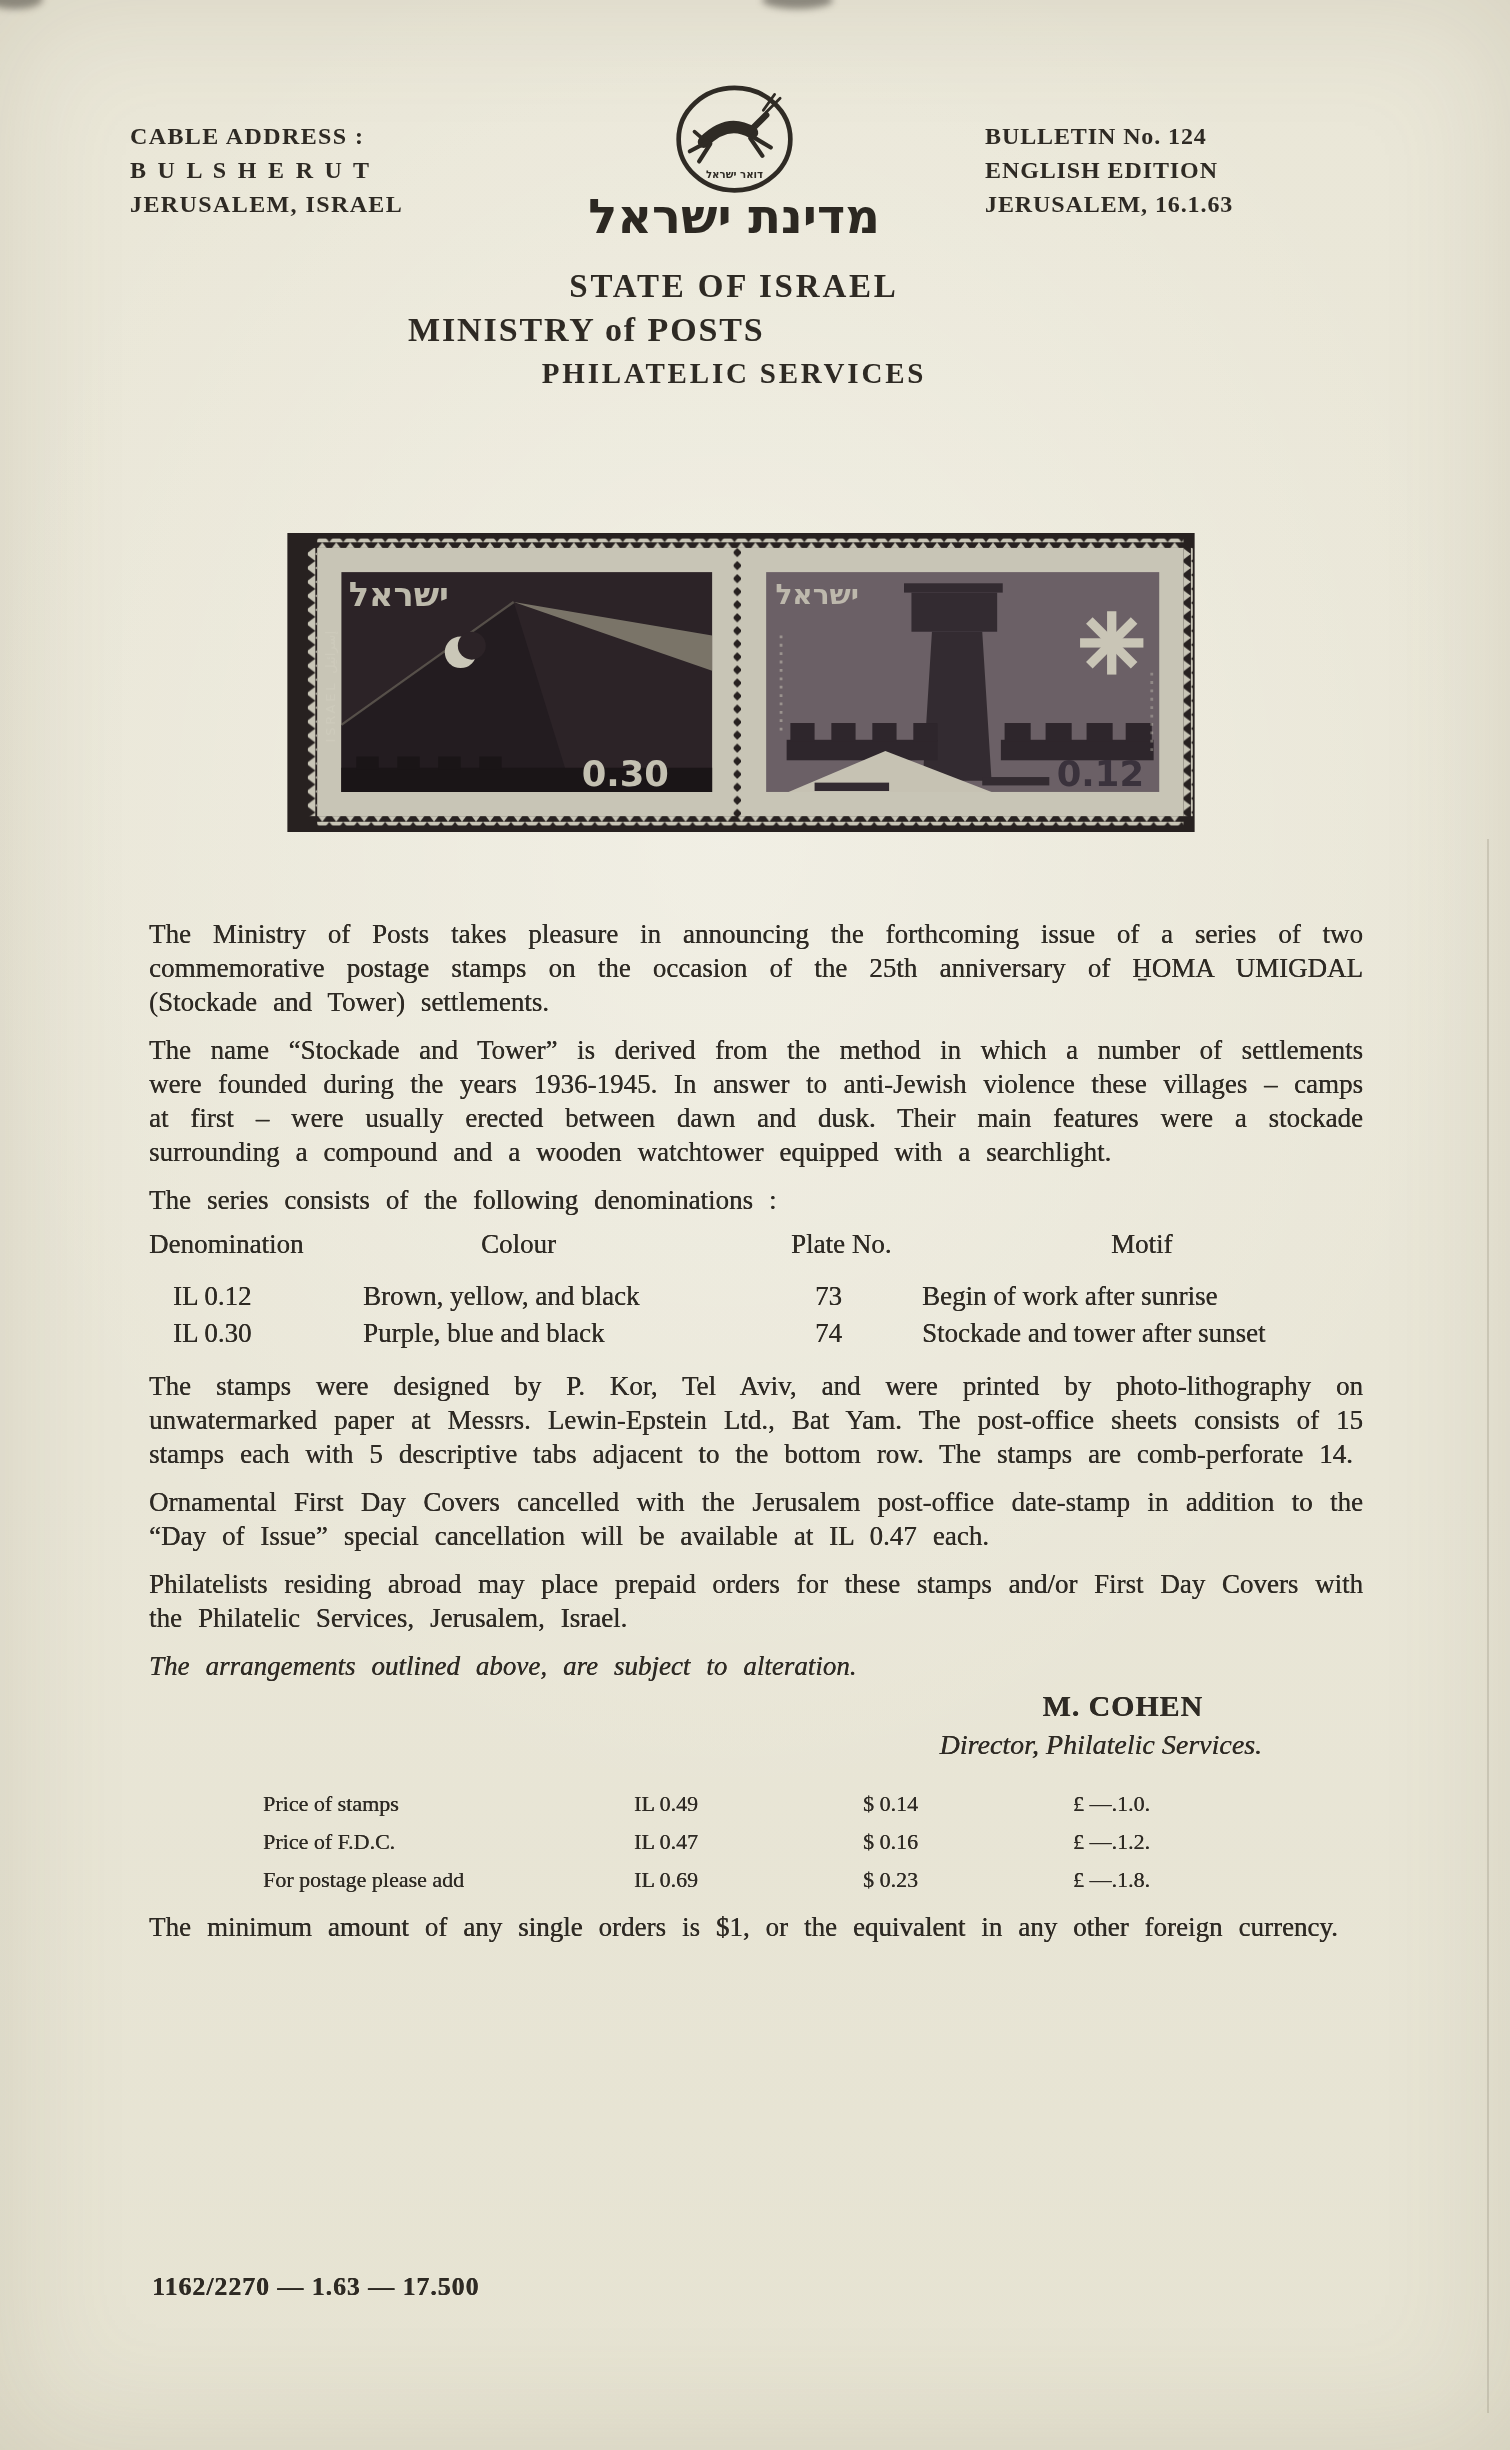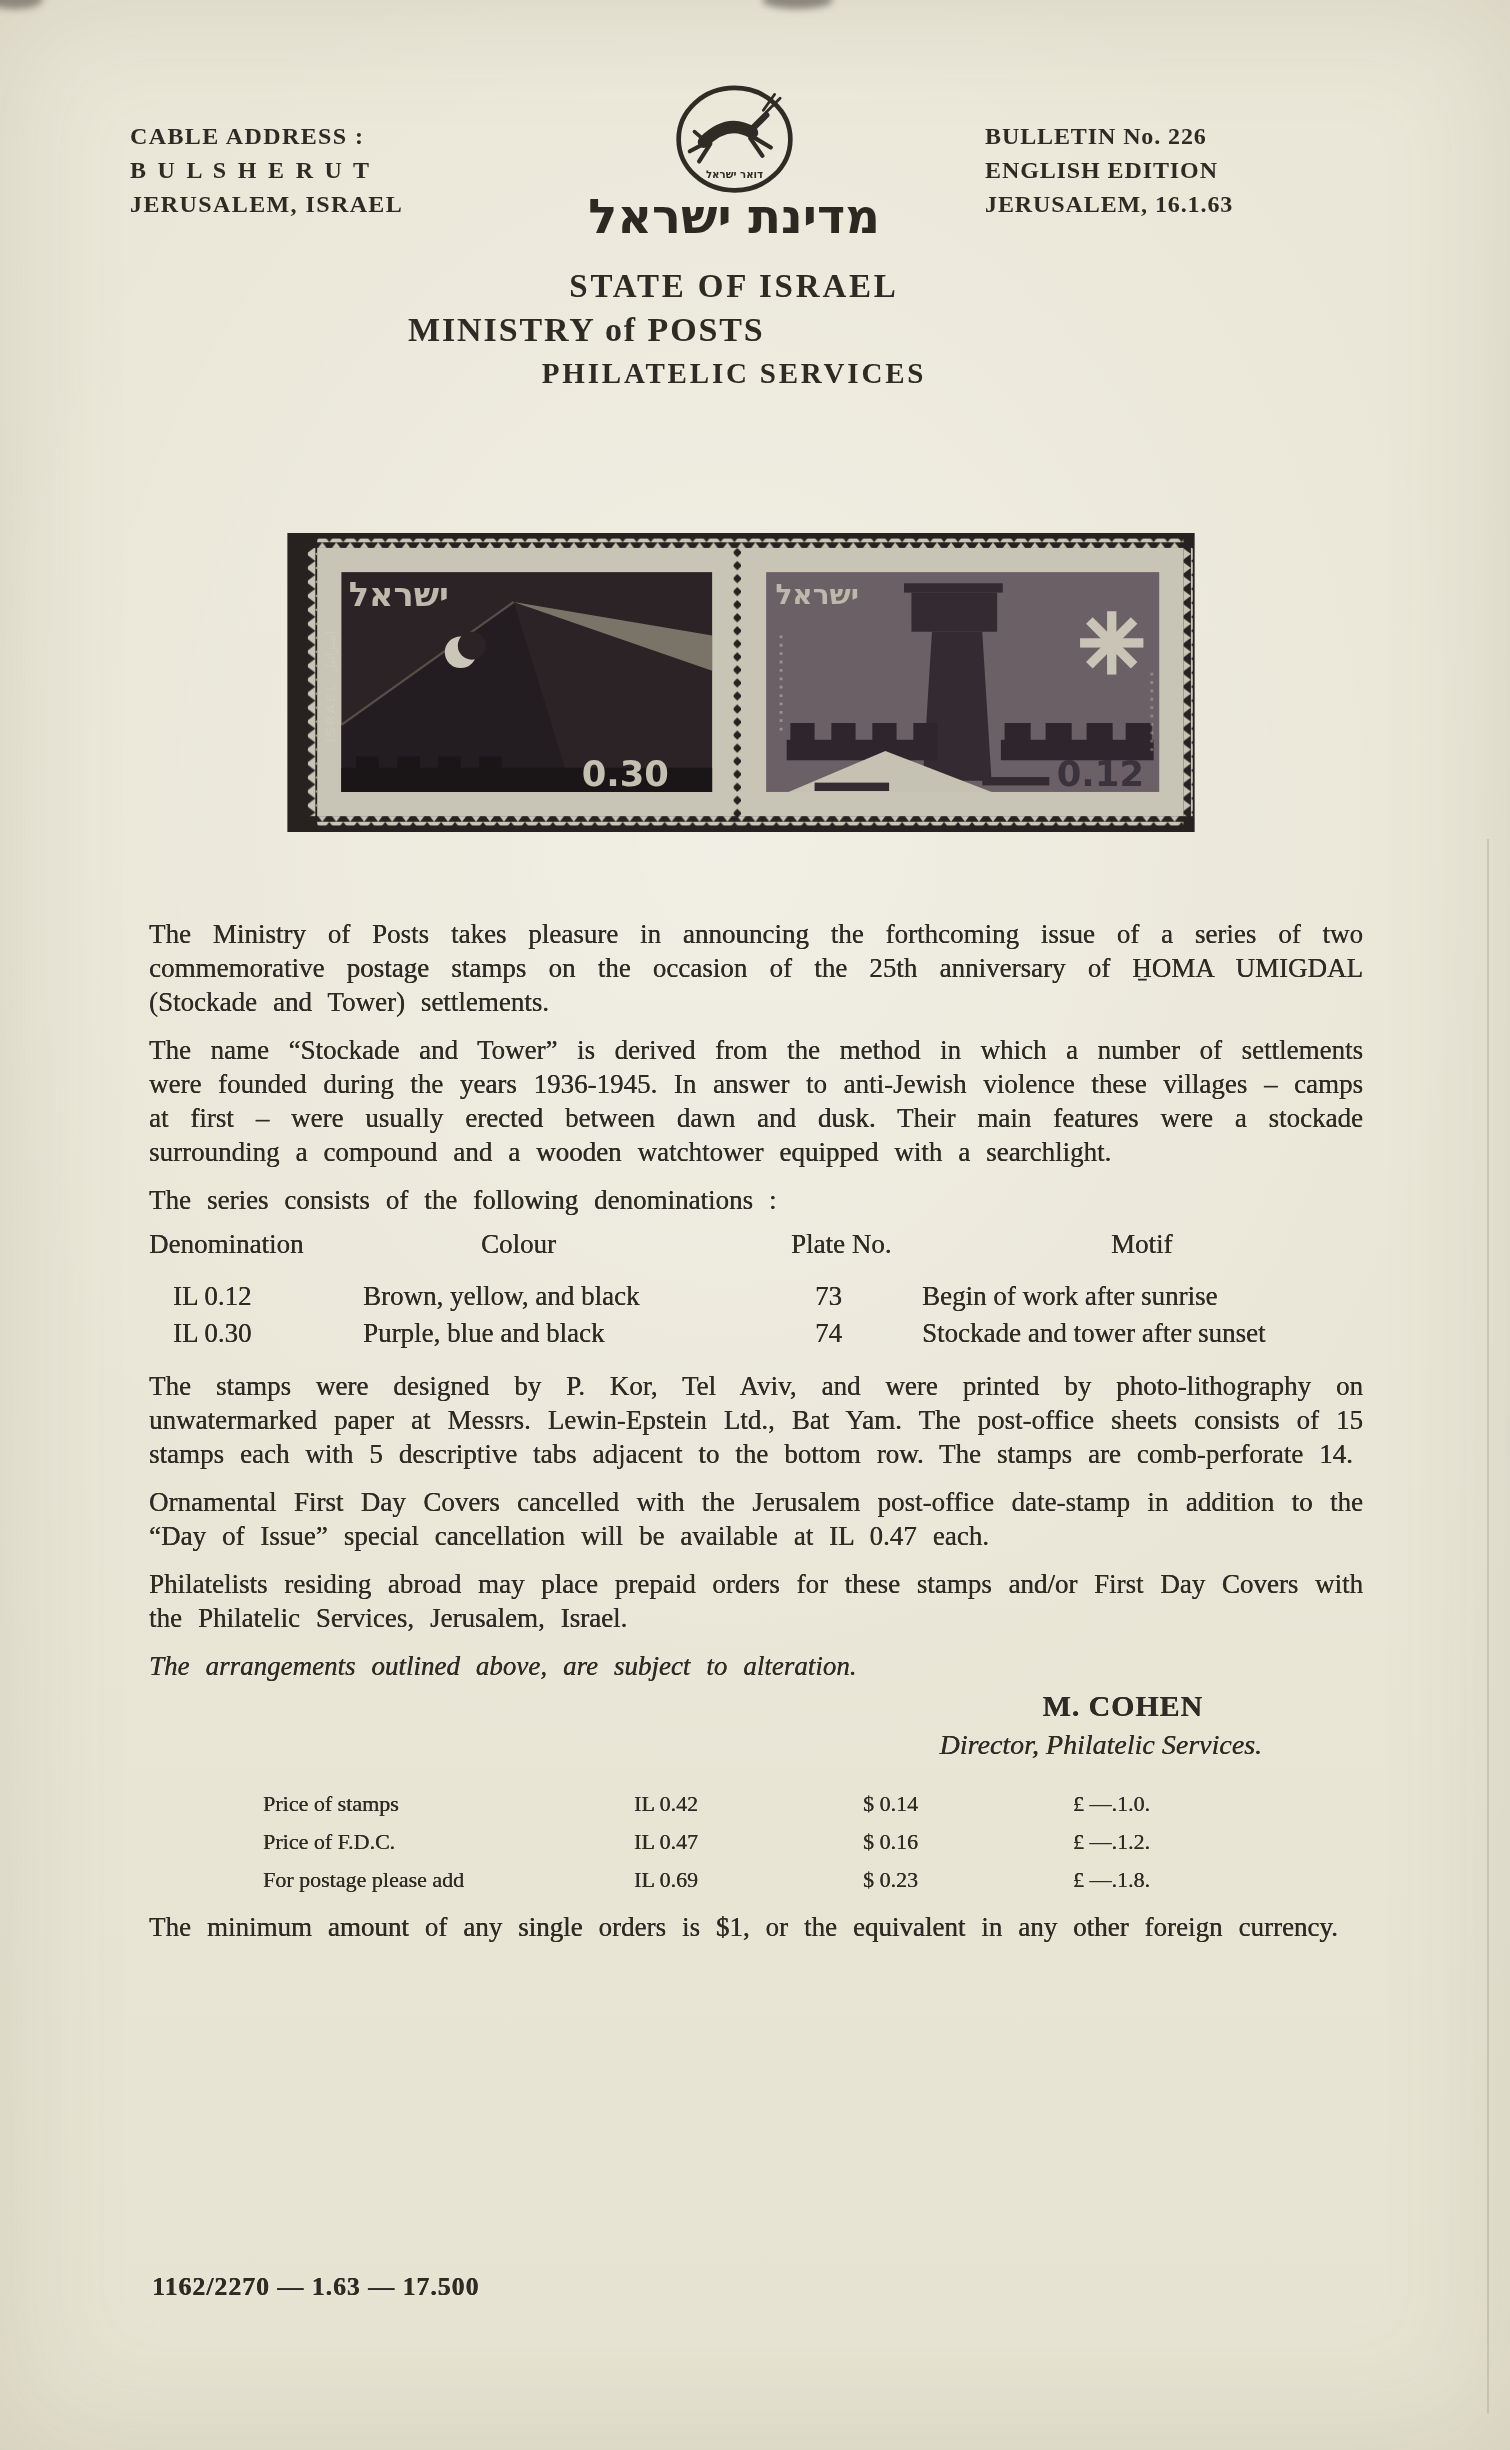--- a/index.html
+++ b/index.html
@@ -61,21 +61,21 @@
   <div class="smudge" style="left:-13px;top:-11.2px;width:56px;height:20.5px;background:rgba(60,56,48,0.5);"></div>
   <div class="edge-line"></div>
 
   <div class="abs cable">
     <div>CABLE ADDRESS :</div>
     <div style="letter-spacing:2.8px;">B U L S H E R U T</div>
     <div>JERUSALEM, ISRAEL</div>
   </div>
 
   <div class="abs bulletin">
-    <div>BULLETIN No. 226</div>
+    <div>BULLETIN No. 124</div>
     <div>ENGLISH EDITION</div>
     <div>JERUSALEM, 16.1.63</div>
   </div>
 
   <div class="abs logo">
     <svg width="121" height="114" viewBox="0 0 130 122">
       <ellipse cx="65" cy="59" rx="60" ry="55" fill="none" stroke="#2f2b25" stroke-width="5"></ellipse>
       <g stroke="#2f2b25" fill="none" stroke-linecap="round">
         <path d="M32,62 Q58,36 84,52" stroke-width="13"></path>
         <path d="M82,50 Q92,40 99,33" stroke-width="7"></path>
@@ -212,21 +212,21 @@
     <p class="italicline nojust">The arrangements outlined above, are subject to alteration.</p>
 
     <div class="sig">
       <div class="sig-name">M. COHEN</div>
       <div class="sig-title">Director, Philatelic Services.</div>
     </div>
 
     <div class="prices">
       <div class="prow">
         <div>Price of stamps</div>
-        <div>IL 0.42</div>
+        <div>IL 0.49</div>
         <div>$ 0.14</div>
         <div>£ —.1.0.</div>
       </div>
       <div class="prow">
         <div>Price of F.D.C.</div>
         <div>IL 0.47</div>
         <div>$ 0.16</div>
         <div>£ —.1.2.</div>
       </div>
       <div class="prow">

